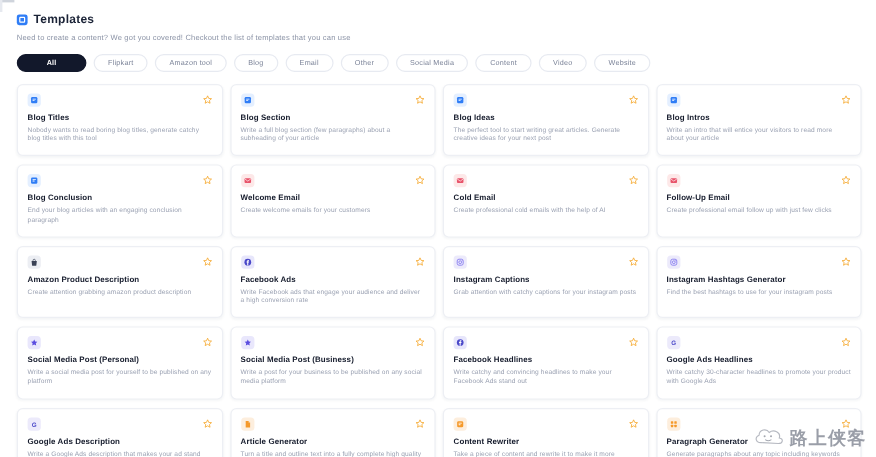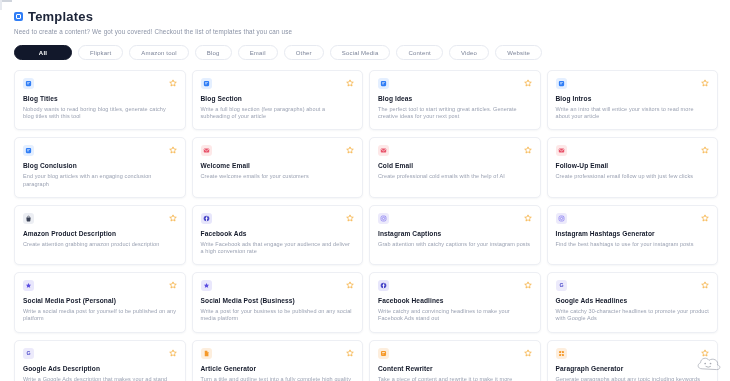--- a/index.html
+++ b/index.html
@@ -24,21 +24,21 @@
   .header-row{display:flex;align-items:center;gap:5px;}
   .tpl-icon{
     width:9px;height:9px;border-radius:2px;background:#2f7df6;
     position:relative;flex:0 0 auto;
   }
   .tpl-icon:after{
     content:"";position:absolute;left:2px;top:2px;width:5px;height:5px;
     border:1px solid #ffffff;border-radius:1px;box-sizing:border-box;
   }
   .page-title{
-    font-size:13px;font-weight:bold;color:#1b2337;letter-spacing:.2px;
+    font-size:10px;font-weight:bold;color:#1b2337;letter-spacing:.2px;
     line-height:13px;
   }
   .subtitle{
     margin-top:5px;font-size:6.3px;color:#8b93a6;letter-spacing:.15px;
     line-height:8px;
   }
 
   .pills{margin-top:9px;display:flex;gap:6px;align-items:center;flex-wrap:nowrap;}
   .pill{
     height:15px;min-width:36px;padding:0 11px;border-radius:9px;
@@ -442,14 +442,15 @@
 
   <div class="watermark">
     <span class="wm-logo">
       <svg viewBox="0 0 34 26" width="26" height="20" aria-hidden="true">
         <path d="M8 18 C2 18 1 12 6 10 C6 4 14 2 17 7 C22 3 30 7 28 13 C33 14 32 19 27 19 Z" fill="none" stroke="#8a8f9c" stroke-width="1.2"></path>
         <circle cx="12" cy="11" r="1.1" fill="#6d7280"></circle>
         <circle cx="19" cy="11" r="1.1" fill="#6d7280"></circle>
         <path d="M13 15 q3 2 6 0" fill="none" stroke="#6d7280" stroke-width="1.1" stroke-linecap="round"></path>
       </svg>
     </span>
+    <span class="wm-text">路上侠客</span>
   </div>
 </div>
 
 </body></html>

